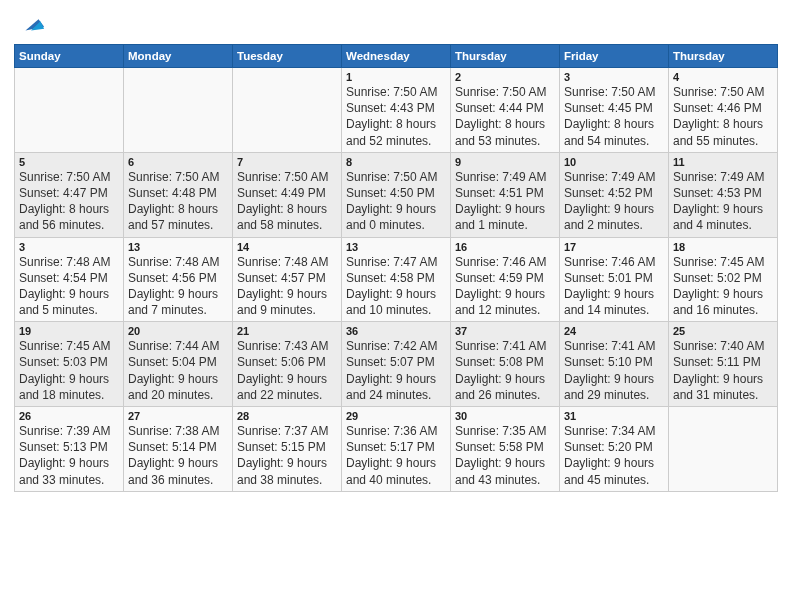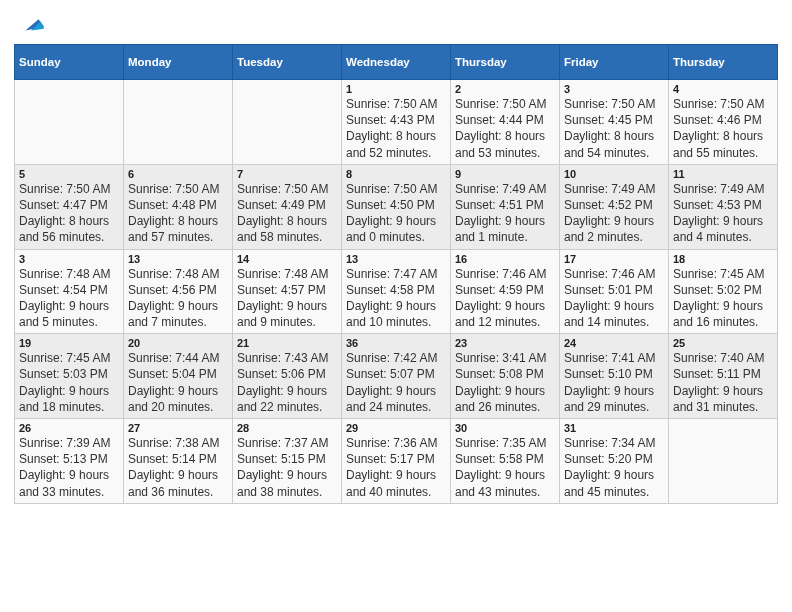--- a/index.html
+++ b/index.html
@@ -61,21 +61,21 @@
     table {
       width: 100%;
       border-collapse: collapse;
       table-layout: fixed;
     }
     thead tr th {
       background-color: #2a6db5;
       color: #fff;
       font-size: 11.5px;
       font-weight: bold;
-      padding: 11px 4px;
+      padding: 5px 4px;
       text-align: left;
       border: 1px solid #1a5a9a;
     }
     tbody tr td {
       border: 1px solid #ccc;
       vertical-align: top;
       padding: 3px 4px;
       font-size: 9.5px;
       color: #222;
       height: 82px;
@@ -292,22 +292,22 @@
 and 22 minutes.</div>
           </td>
           <td>
             <span class="day-num">36</span>
             <div class="cell-content">Sunrise: 7:42 AM
 Sunset: 5:07 PM
 Daylight: 9 hours
 and 24 minutes.</div>
           </td>
           <td>
-            <span class="day-num">23</span>
-            <div class="cell-content">Sunrise: 3:41 AM
+            <span class="day-num">37</span>
+            <div class="cell-content">Sunrise: 7:41 AM
 Sunset: 5:08 PM
 Daylight: 9 hours
 and 26 minutes.</div>
           </td>
           <td>
             <span class="day-num">24</span>
             <div class="cell-content">Sunrise: 7:41 AM
 Sunset: 5:10 PM
 Daylight: 9 hours
 and 29 minutes.</div>

